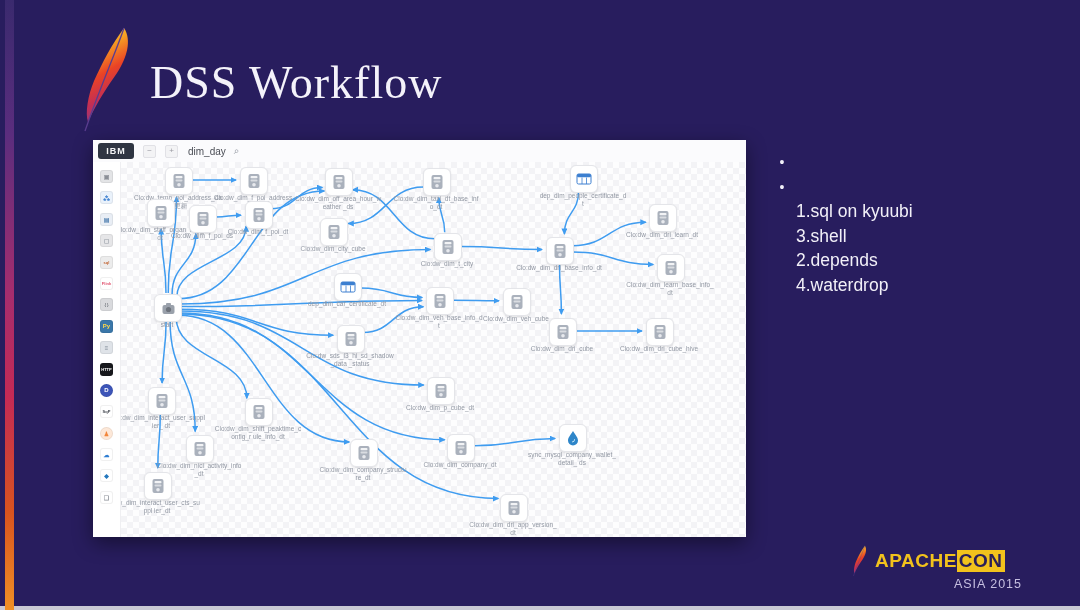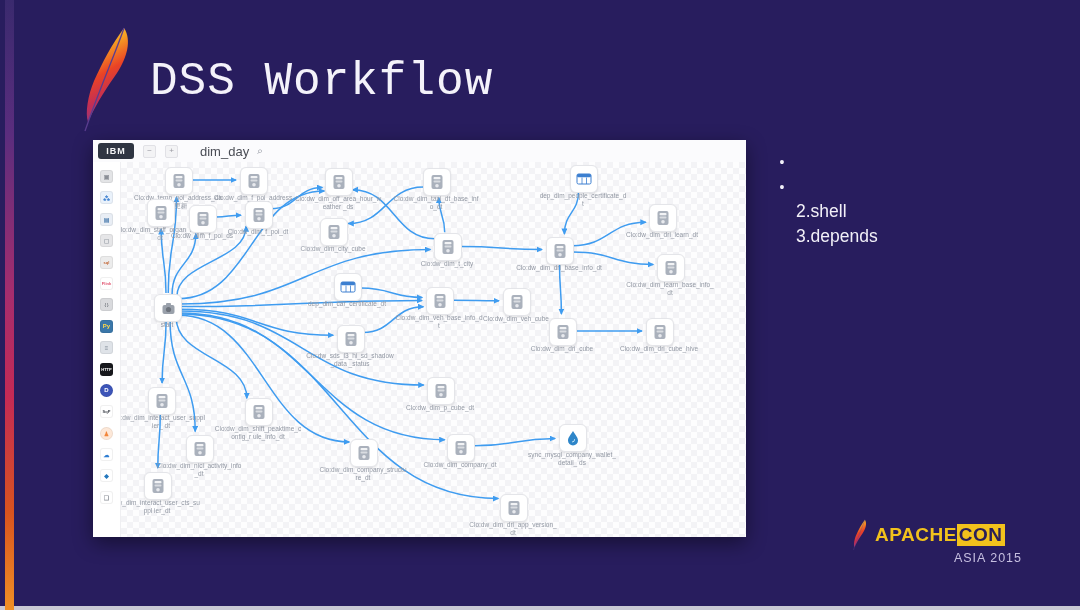--- a/index.html
+++ b/index.html
@@ -4,32 +4,32 @@
 <style>
   html,body{margin:0;padding:0;background:#111;}
   .slide{position:relative;width:1080px;height:610px;background:#281d5e;overflow:hidden;
          font-family:"Liberation Sans",sans-serif;}
   .edge-strip{position:absolute;left:5px;top:0;width:9px;height:610px;z-index:5;
     background:linear-gradient(180deg,#3a2a6e 0%,#5b2d7e 22%,#a52d6e 48%,#c42a55 65%,#d9531f 84%,#f09025 100%);}
   .bottom-bar{position:absolute;left:0;bottom:0;width:1080px;height:4px;background:#c9c9d5;z-index:4;}
 
   .feather-main{position:absolute;left:80px;top:26px;width:58px;height:108px;}
   .slide-title{position:absolute;left:150px;top:56px;color:#f4f2fa;
-    font-family:Liberation Mono, monospace;font-size:46px;font-weight:400;letter-spacing:1px;}
+    font-family:Liberation Serif, serif;font-size:46px;font-weight:400;letter-spacing:1px;}
 
   
   .window{position:absolute;left:93px;top:140px;width:653px;height:397px;background:#ffffff;
     border-radius:2px;box-shadow:0 6px 20px rgba(0,0,0,.45);z-index:2;}
   .win-header{position:absolute;left:0;top:0;width:653px;height:22px;background:#fbfbfd;
     border-bottom:1px solid #ececf1;display:flex;align-items:center;}
   .logo-badge{margin-left:5px;width:36px;height:16px;background:#2f3542;border-radius:3px;
     color:#f2f3f5;font-size:9px;font-weight:bold;display:flex;align-items:center;justify-content:center;letter-spacing:1px;}
   .tb-btn{margin-left:9px;width:11px;height:11px;background:#f3f3f5;border:1px solid #e1e1e6;border-radius:2px;
     color:#9a9aa2;font-size:8px;line-height:9px;text-align:center;}
-  .tab-label{margin-left:22px;font-size:13px;color:#4a4d55;}
+  .tab-label{margin-left:10px;font-size:10px;color:#4a4d55;}
   .mag-icon{margin-left:8px;font-size:10px;color:#8a8f99;line-height:10px;}
 
   .sidebar{position:absolute;left:0;top:22px;width:28px;height:375px;background:#ffffff;
     border-right:1px solid #efeff2;display:flex;flex-direction:column;align-items:center;padding-top:8px;box-sizing:border-box;gap:8.4px;}
   .sb-icon{width:13px;height:13px;border-radius:3px;display:flex;align-items:center;justify-content:center;
     font-size:6px;font-weight:bold;overflow:hidden;border:1px solid rgba(0,0,0,.06);box-sizing:border-box;}
 
   .canvas{position:absolute;left:28px;top:22px;width:625px;height:375px;background-color:#fdfdfe;
     background-image:conic-gradient(#f3f3f6 25%,transparent 25% 50%,#f3f3f6 50% 75%,transparent 75%);
     background-size:12px 12px;overflow:hidden;}
@@ -38,21 +38,21 @@
     box-shadow:0 1px 2px rgba(0,0,0,.10);display:flex;align-items:center;justify-content:center;}
   .wf-label{position:absolute;width:88px;text-align:center;font-size:6.5px;line-height:7.5px;color:#9298a3;word-break:break-all;}
 
   
   .bullets{position:absolute;left:768px;top:150px;width:312px;color:#f2f0f8;font-size:17.5px;line-height:24.5px;}
   .b-row{display:flex;}
   .b-dot{width:28px;text-align:center;font-size:14px;}
   .b-sub{margin-left:28px;}
 
   
-  .footer{position:absolute;left:852px;top:518px;width:170px;z-index:6;}
+  .footer{position:absolute;left:852px;top:544px;width:170px;z-index:6;}
   .footer-line{display:flex;align-items:center;}
   .feather-small{width:17px;height:34px;margin-right:6px;}
   .brand{font-size:19px;font-weight:bold;color:#f2c21c;letter-spacing:.5px;}
   .brand-box{font-size:19px;font-weight:bold;background:#f2c21c;color:#2a1f58;padding:0 2px;letter-spacing:.5px;}
   .brand-sub{font-size:12.5px;color:#c6bfe0;text-align:right;width:146px;margin-left:24px;margin-top:-1px;letter-spacing:1px;}
 </style>
 </head>
 <body>
 
 <div class="slide">
@@ -402,22 +402,24 @@
       </div>
   </div>
 
   <div class="bullets">
     <div class="b-row">
       <span class="b-dot">•</span>
     </div>
     <div class="b-row">
       <span class="b-dot">•</span>
     </div>
-    <div class="b-sub">2.shell</div>
-    <div class="b-sub">3.depends</div>
+    <div class="b-sub">1.sql on kyuubi</div>
+    <div class="b-sub">3.shell</div>
+    <div class="b-sub">2.depends</div>
+    <div class="b-sub">4.waterdrop</div>
   </div>
 
   <div class="footer">
     <div class="footer-line">
       <svg class="feather-small" viewBox="0 0 58 108">
         <path d="M44 2 C52 14 47 32 37 47 C28 60 18 74 8 96 C5 87 8 69 14 55 C22 37 32 18 44 2 Z" fill="url(#fg)"></path>
         <path d="M44 2 C36 26 22 56 5 105" stroke="#5a3d8f" stroke-width="1.3" fill="none"></path>
       </svg>
       <span class="brand">APACHE</span>
         <span class="brand-box">CON</span>

